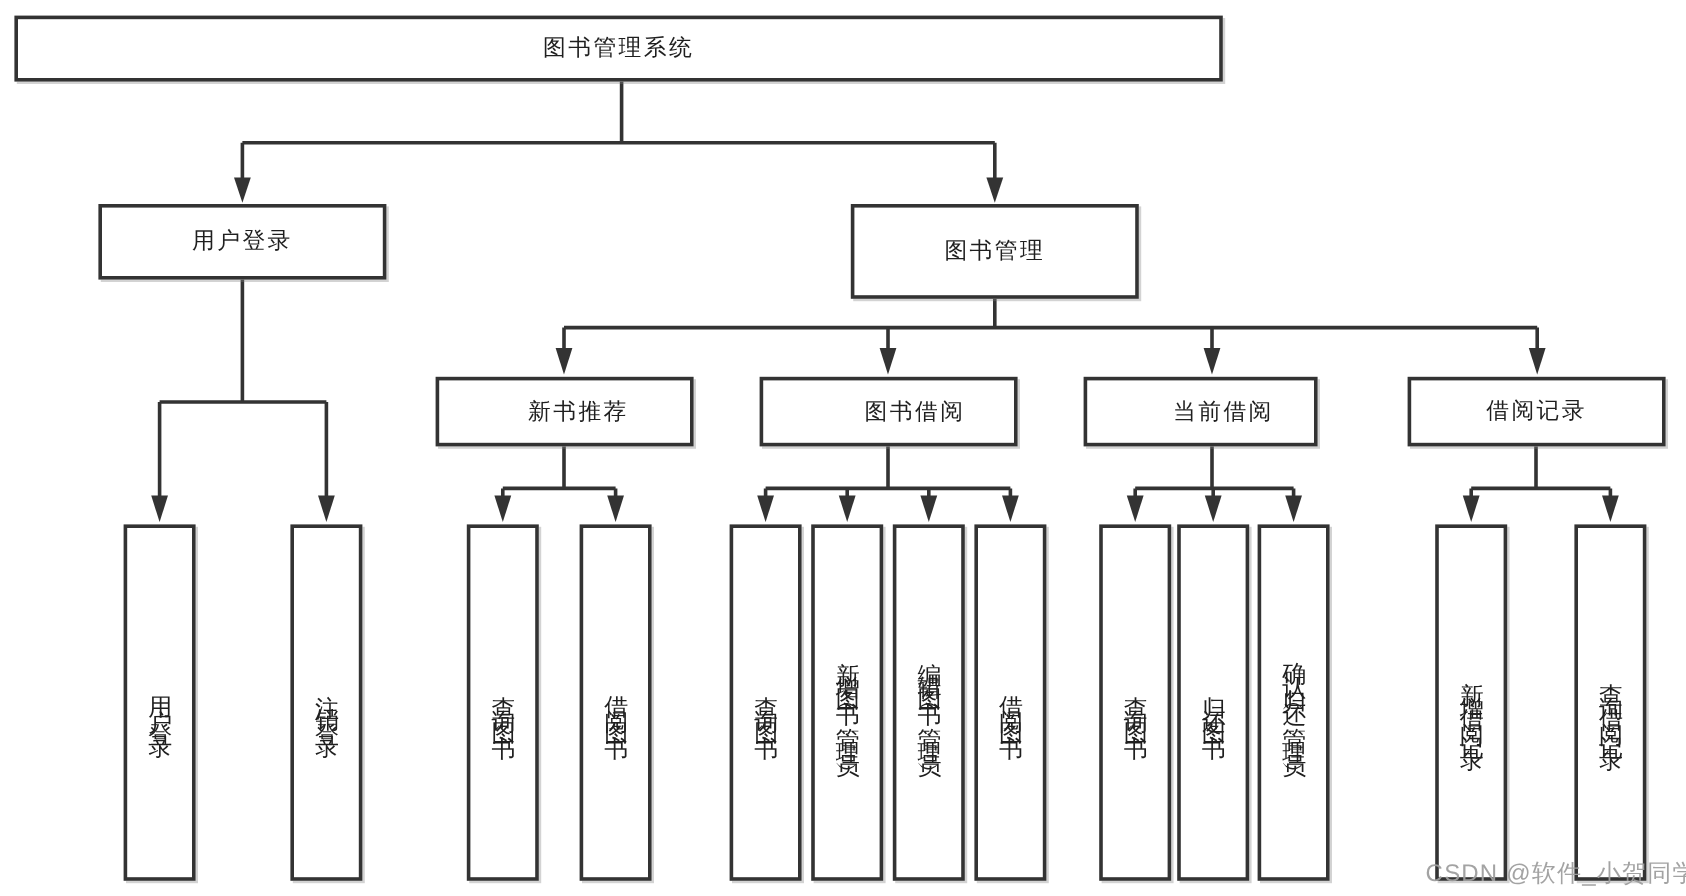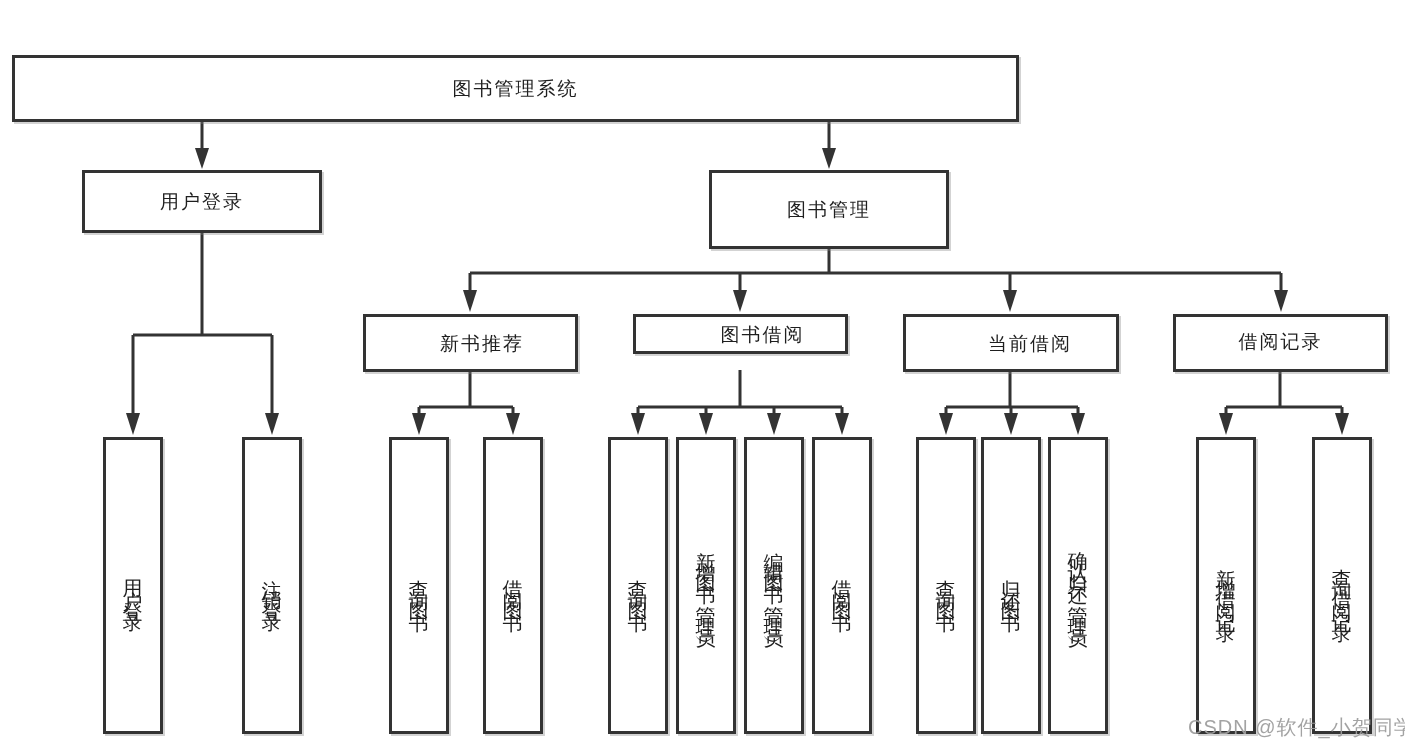--- a/index.html
+++ b/index.html
@@ -86,38 +86,38 @@
                            M946 407 L946 415 M1011 407 L1011 415 M1078 407 L1078 415"></path>
     <polygon class="head" points="939,413 953,413 946,435"></polygon>
     <polygon class="head" points="1004,413 1018,413 1011,435"></polygon>
     <polygon class="head" points="1071,413 1085,413 1078,435"></polygon>
 
     <path class="stroke" d="M1280 370 L1280 407 M1226 407 L1342 407 M1226 407 L1226 415 M1342 407 L1342 415"></path>
     <polygon class="head" points="1219,413 1233,413 1226,435"></polygon>
     <polygon class="head" points="1335,413 1349,413 1342,435"></polygon>
   </svg>
 
-  <div class="node" style="left:12px;top:13px;width:1007px;height:67px;margin-top:42px;">
+  <div class="node" style="left:12px;top:13px;width:1007px;height:55px;">
     <span class="h-label">图书管理系统</span>
   </div>
 
   <div class="node" style="left:82px;top:170px;width:240px;height:63px;">
     <span class="h-label">用户登录</span>
   </div>
   <div class="node" style="left:709px;top:170px;width:240px;height:79px;">
     <span class="h-label">图书管理</span>
   </div>
 
   <div class="node" style="left:363px;top:314px;width:215px;height:58px;padding-left:23px;">
     <span class="h-label">新书推荐</span>
   </div>
-  <div class="node" style="left:633px;top:314px;width:215px;height:40px;padding-left:44px;">
+  <div class="node" style="left:633px;top:314px;width:215px;height:58px;padding-left:44px;">
     <span class="h-label">图书借阅</span>
   </div>
-  <div class="node" style="left:903px;top:314px;width:216px;height:58px;padding-left:38px;">
+  <div class="node" style="left:903px;top:314px;width:195px;height:58px;padding-left:38px;">
     <span class="h-label">当前借阅</span>
   </div>
   <div class="node" style="left:1173px;top:314px;width:215px;height:58px;font-family:Liberation Mono, monospace;">
     <span class="h-label">借阅记录</span>
   </div>
 
   <div class="node leaf" style="left:103px;">
     <span class="v-label">用户登录</span>
   </div>
   <div class="node leaf" style="left:242px;">

